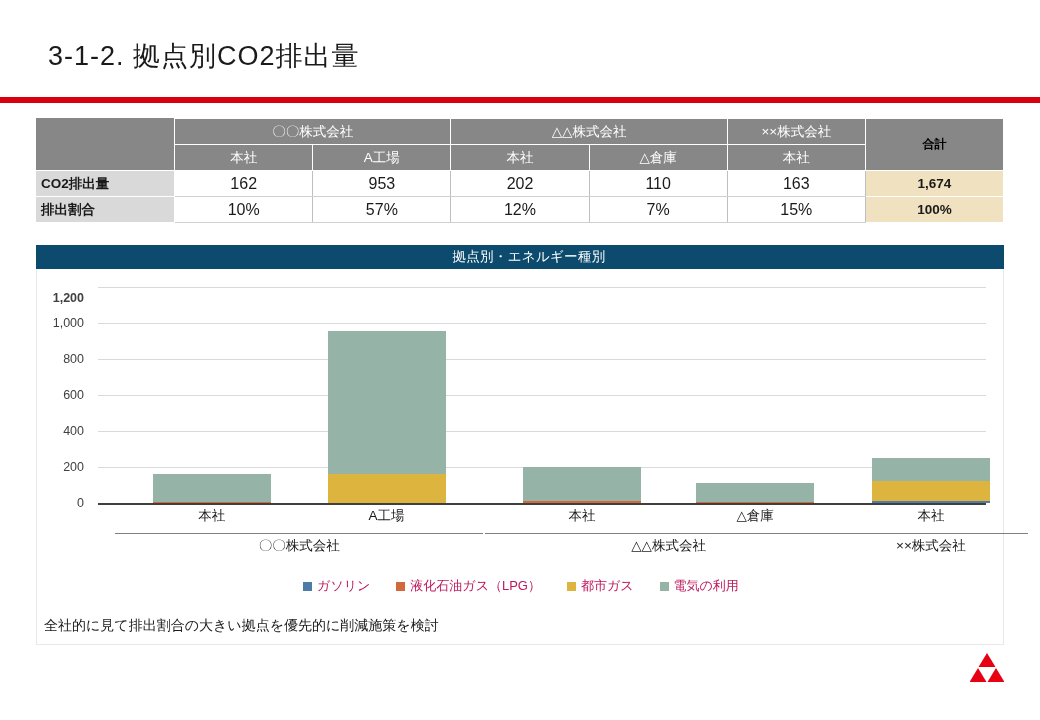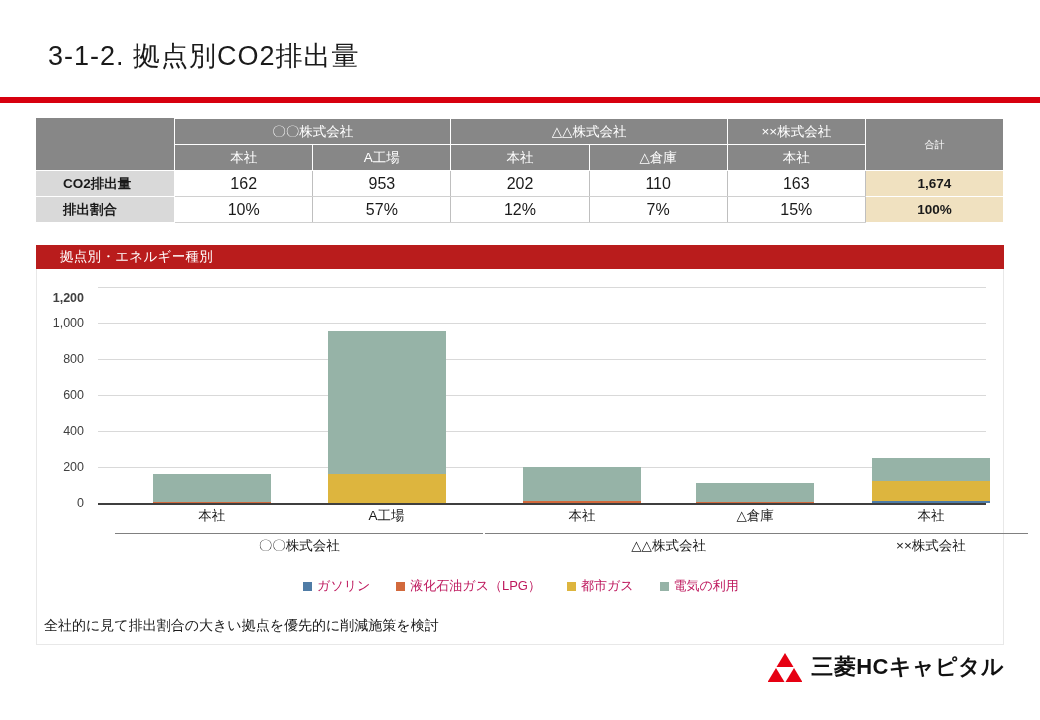--- a/index.html
+++ b/index.html
@@ -41,40 +41,41 @@
     vertical-align:middle;
     font-weight:400;
   }
   #summary-table .hdr {
     background:#878787; color:#ffffff; font-size:13.5px;
   }
   #summary-table .hdr-blank { background:#878787; border-left:1px solid #878787;
     border-top:1px solid #878787; }
   #summary-table .rowlabel {
     background:#d9d9d9; color:#1a1a1a; font-weight:bold;
-    text-align:left; padding-left:26px; font-size:13.5px;
+    text-align:left; padding-left:4px; font-size:13.5px;
     border-left:1px solid #d9d9d9;
   }
   #summary-table .val { background:#ffffff; color:#1a1a1a; font-size:16px;
     border-left:1px solid #bfbfbf; border-right:1px solid #bfbfbf;
     border-top:1px solid #d0d0d0; border-bottom:1px solid #d0d0d0; }
   #summary-table .total-cell {
     background:#f0e1c0; font-weight:bold; color:#1a1a1a; font-size:13.5px;
     border:1px solid #ffffff;
   }
-  #summary-table .total-hdr { background:#878787; color:#ffffff; font-size:10px; }
+  #summary-table .total-hdr { background:#878787; color:#000000; font-size:12px;font-weight:bold; }
 
   
   #chart-band {
     position:absolute; left:36px; top:245px;
     width:968px; height:24px;
-    background:#b91c1c; color:#ffffff;
+    background:#0c4a6e; color:#ffffff;
     font-size:13.5px; line-height:24px;
-    padding-left:24px;
+    padding-left:18px;
     letter-spacing:0.3px;
+    text-align:center;
   }
   #chart-panel {
     position:absolute; left:36px; top:269px;
     width:968px; height:376px;
     background:#ffffff;
     border:1px solid #e8e8e8;
     border-top:none;
   }
 
   
@@ -258,14 +259,13 @@
 </div>
 
 <div id="footnote">全社的に見て排出割合の大きい拠点を優先的に削減施策を検討</div>
 
 <div id="logo">
   <svg width="34" height="30" viewBox="0 0 34 30">
     <polygon id="lg1" points="17,1 25.5,15 8.5,15" fill="#e60012"></polygon>
     <polygon id="lg2" points="8,16 16.5,30 -0.5,30" fill="#e60012"></polygon>
     <polygon id="lg3" points="26,16 34.5,30 17.5,30" fill="#e60012"></polygon>
   </svg>
-  <span id="logo-text">三菱HCキャピタル</span>
 </div>
 
 </body></html>

